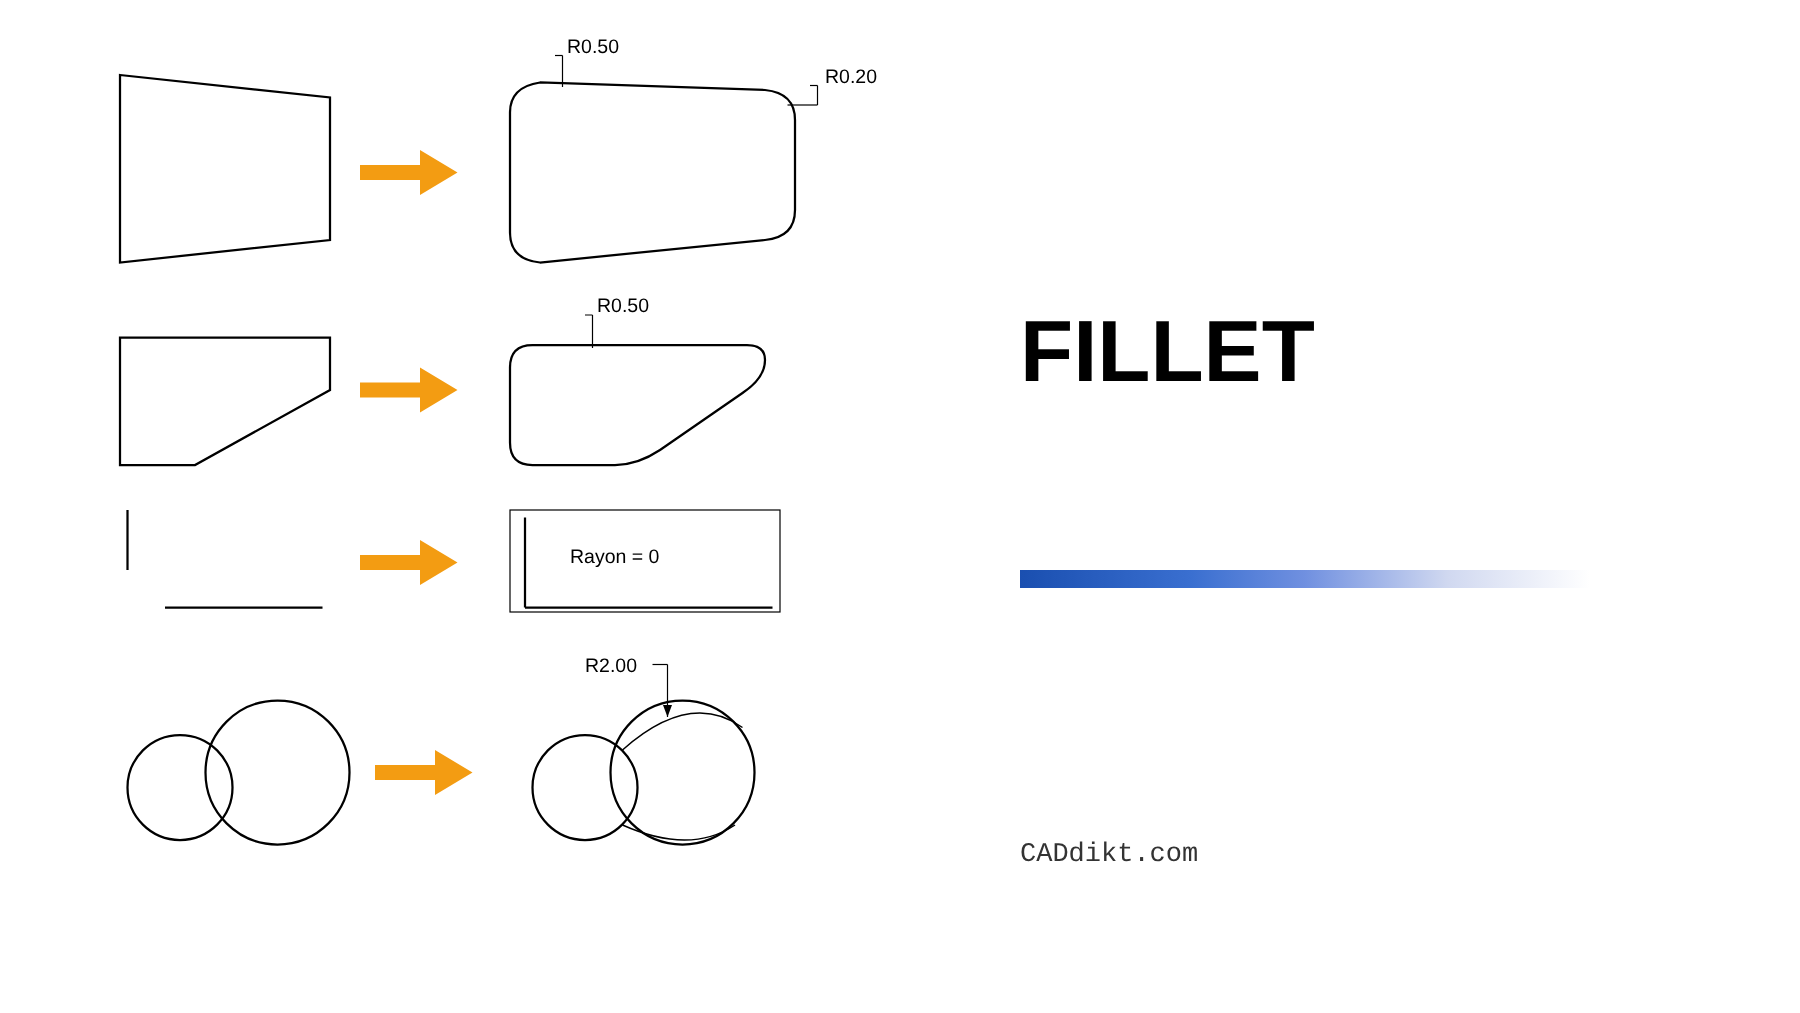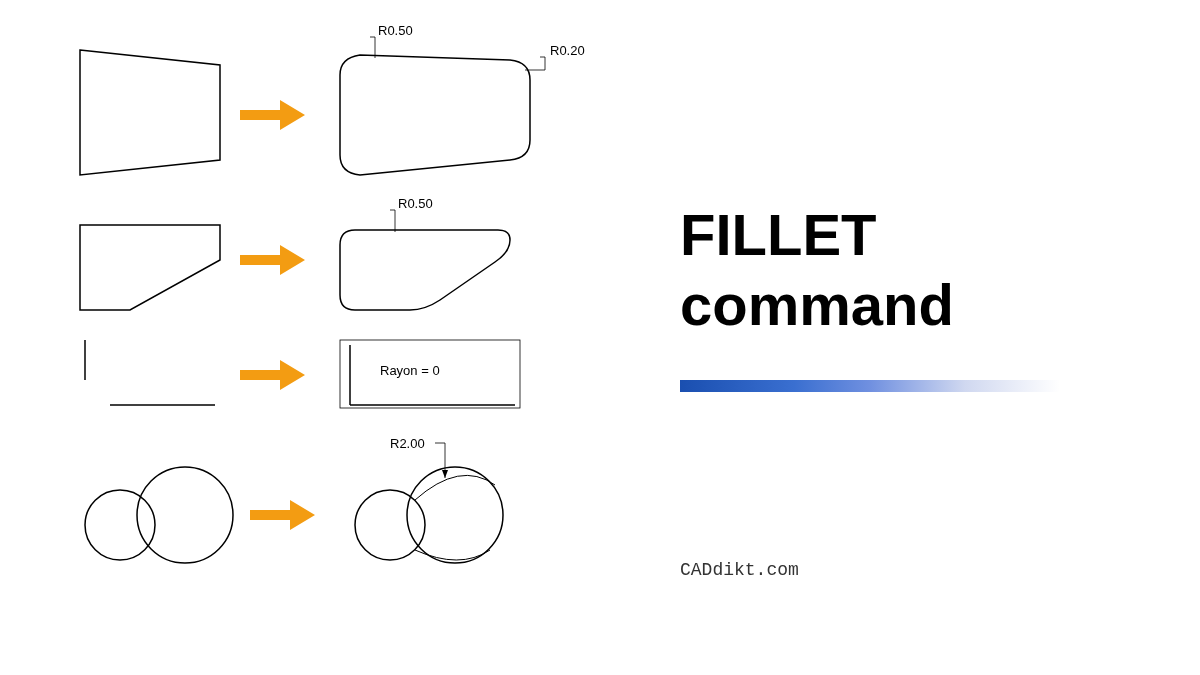--- a/index.html
+++ b/index.html
@@ -20,20 +20,21 @@
       width: 600px;
       height: 100%;
       position: relative;
       padding: 20px 40px;
     }
     .right-panel {
       width: 600px;
       height: 100%;
       position: relative;
       padding: 20px;
+      text-align: right;
     }
     .title-block {
       position: absolute;
       top: 200px;
       left: 80px;
     }
     .title {
       font-size: 58px;
       font-weight: bold;
       color: #000;
@@ -140,18 +141,17 @@
       <line x1="395" y1="13" x2="405" y2="13" stroke="black" stroke-width="0.8"></line>
       <line x1="405" y1="13" x2="405" y2="48" stroke="black" stroke-width="0.8"></line>
       <polygon points="405,48 402,40 408,40" fill="black"></polygon>
     </svg>
 
   </div>
 
   <div class="right-panel">
     <div class="title-block">
       <div class="title">FILLET</div>
-      <div class="title">command</div>
     </div>
     <div class="blue-bar"></div>
     <div class="attribution">CADdikt.com</div>
   </div>
 </div>
 
 </body></html>

